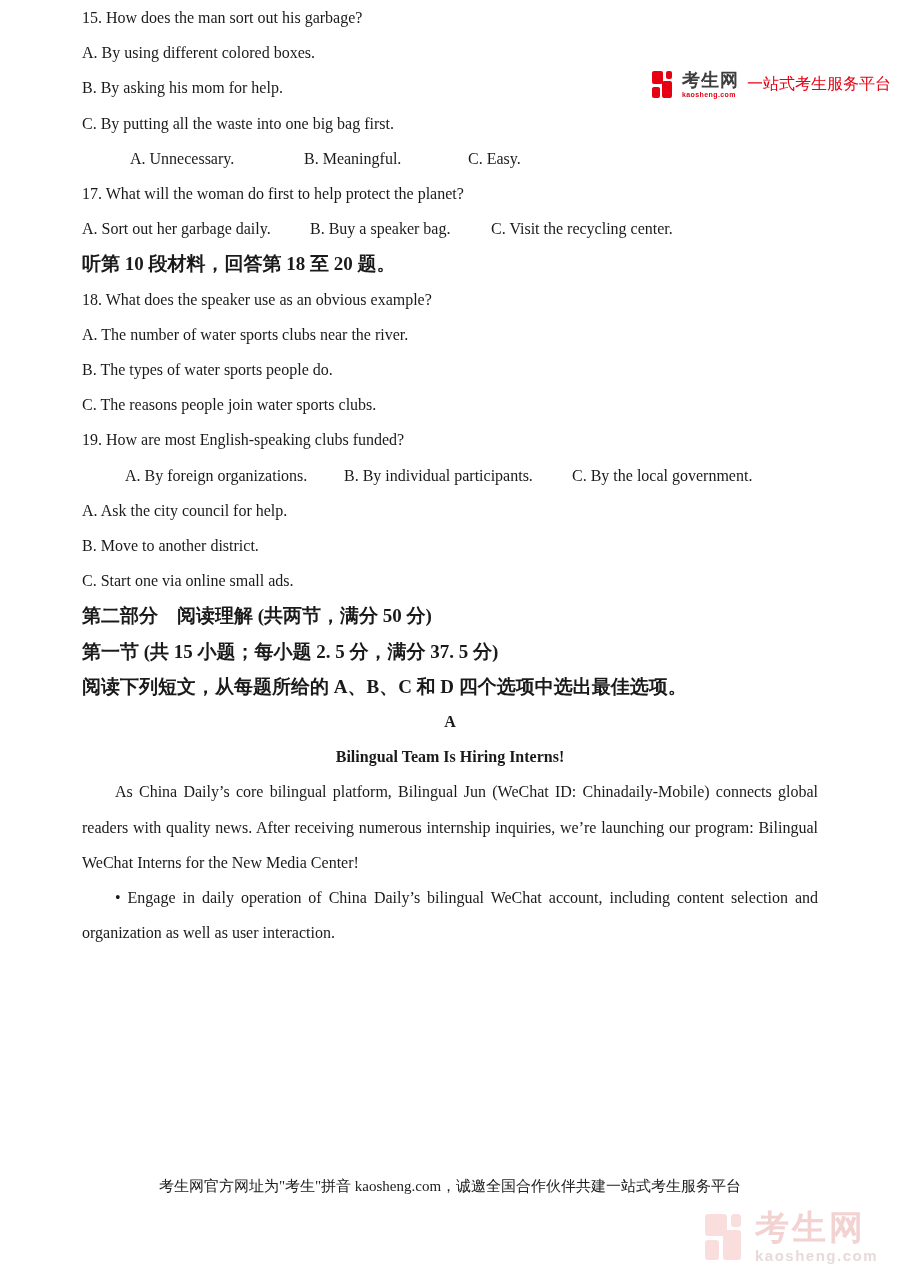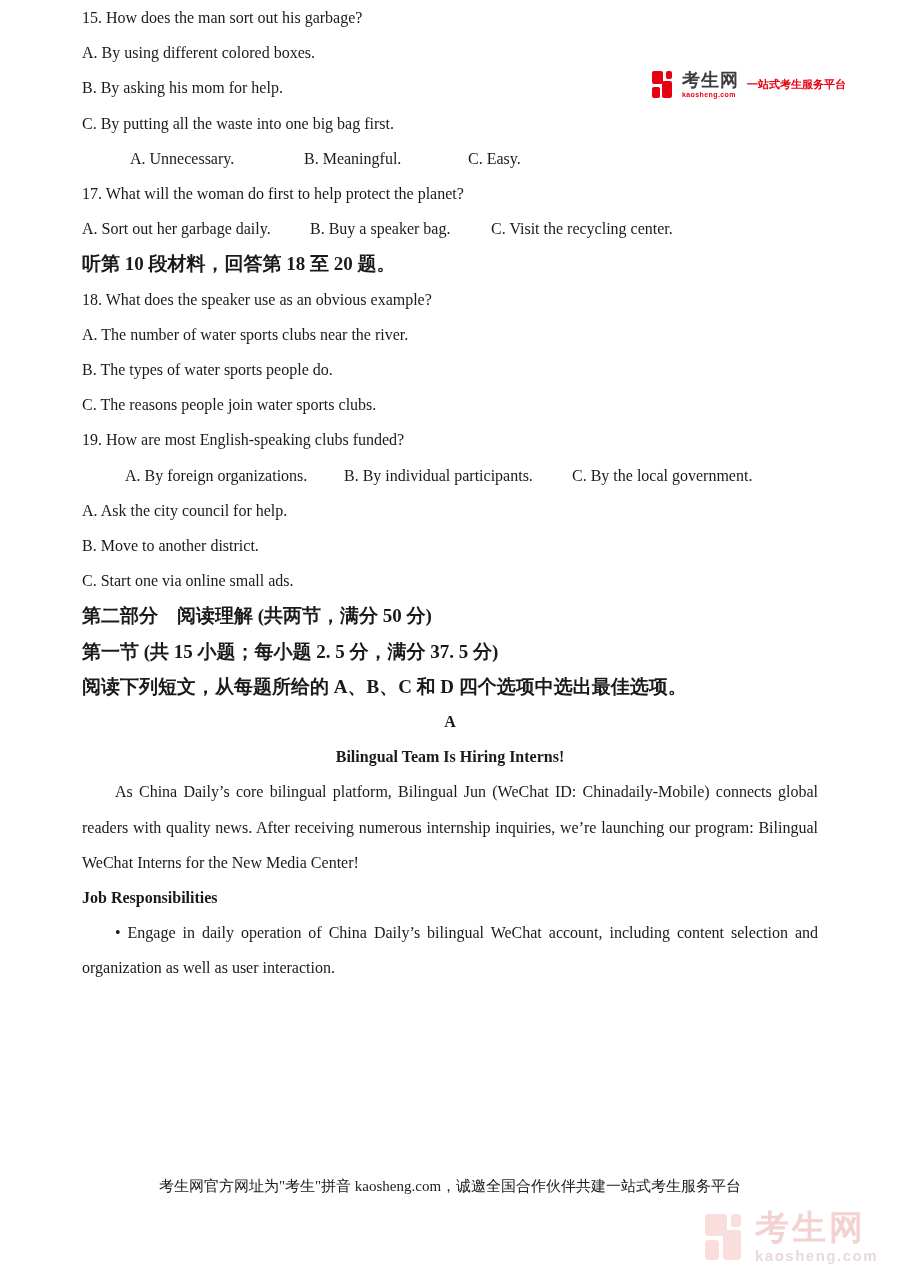--- a/index.html
+++ b/index.html
@@ -26,21 +26,21 @@
   .brand-name{
     font-family:"Liberation Sans","DejaVu Sans",sans-serif;
     font-weight:bold;font-size:18px;color:#3d3d3d;letter-spacing:1px;
   }
   .brand-domain{
     font-family:"Liberation Sans","DejaVu Sans",sans-serif;
     font-weight:bold;font-size:7px;color:#e60012;margin-top:2px;letter-spacing:.4px;
   }
   .brand-tagline{
     font-family:"Liberation Sans","DejaVu Sans",sans-serif;
-    font-weight:bold;font-size:11px;color:#e60012;margin-left:3px;white-space:nowrap;
+    font-weight:normal;font-size:16px;color:#e60012;margin-left:3px;white-space:nowrap;
   }
   
   .content{
     position:absolute;left:82px;right:82px;top:0;
     font-size:16px;
   }
   .line{line-height:35.2px;white-space:nowrap;}
   .cnbold{font-weight:bold;font-size:19px;}
   .center{text-align:center;white-space:nowrap;}
   .bold{font-weight:bold;}
@@ -134,21 +134,20 @@
 
     <div class="line cnbold">第二部分　阅读理解 (共两节，满分 50 分)</div>
     <div class="line cnbold">第一节 (共 15 小题；每小题 2. 5 分，满分 37. 5 分)</div>
     <div class="line cnbold">阅读下列短文，从每题所给的 A、B、C 和 D 四个选项中选出最佳选项。</div>
 
     <div class="line center bold">A</div>
     <div class="line center bold">Bilingual Team Is Hiring Interns!</div>
 
     <div class="para">As China Daily’s core bilingual platform, Bilingual Jun (WeChat ID: Chinadaily-Mobile) connects global readers with quality news. After receiving numerous internship inquiries, we’re launching our program: Bilingual WeChat Interns for the New Media Center!</div>
 
-    <div class="line bold">Job Responsibilities</div>
 
     <div class="para">• Engage in daily operation of China Daily’s bilingual WeChat account, including content selection and organization as well as user interaction.</div>
 
   </main>
 
   <footer class="footer">考生网官方网址为"考生"拼音 kaosheng.com，诚邀全国合作伙伴共建一站式考生服务平台</footer>
 
   <div class="watermark">
     <span class="wm-icon">
       <i class="b1"></i>

